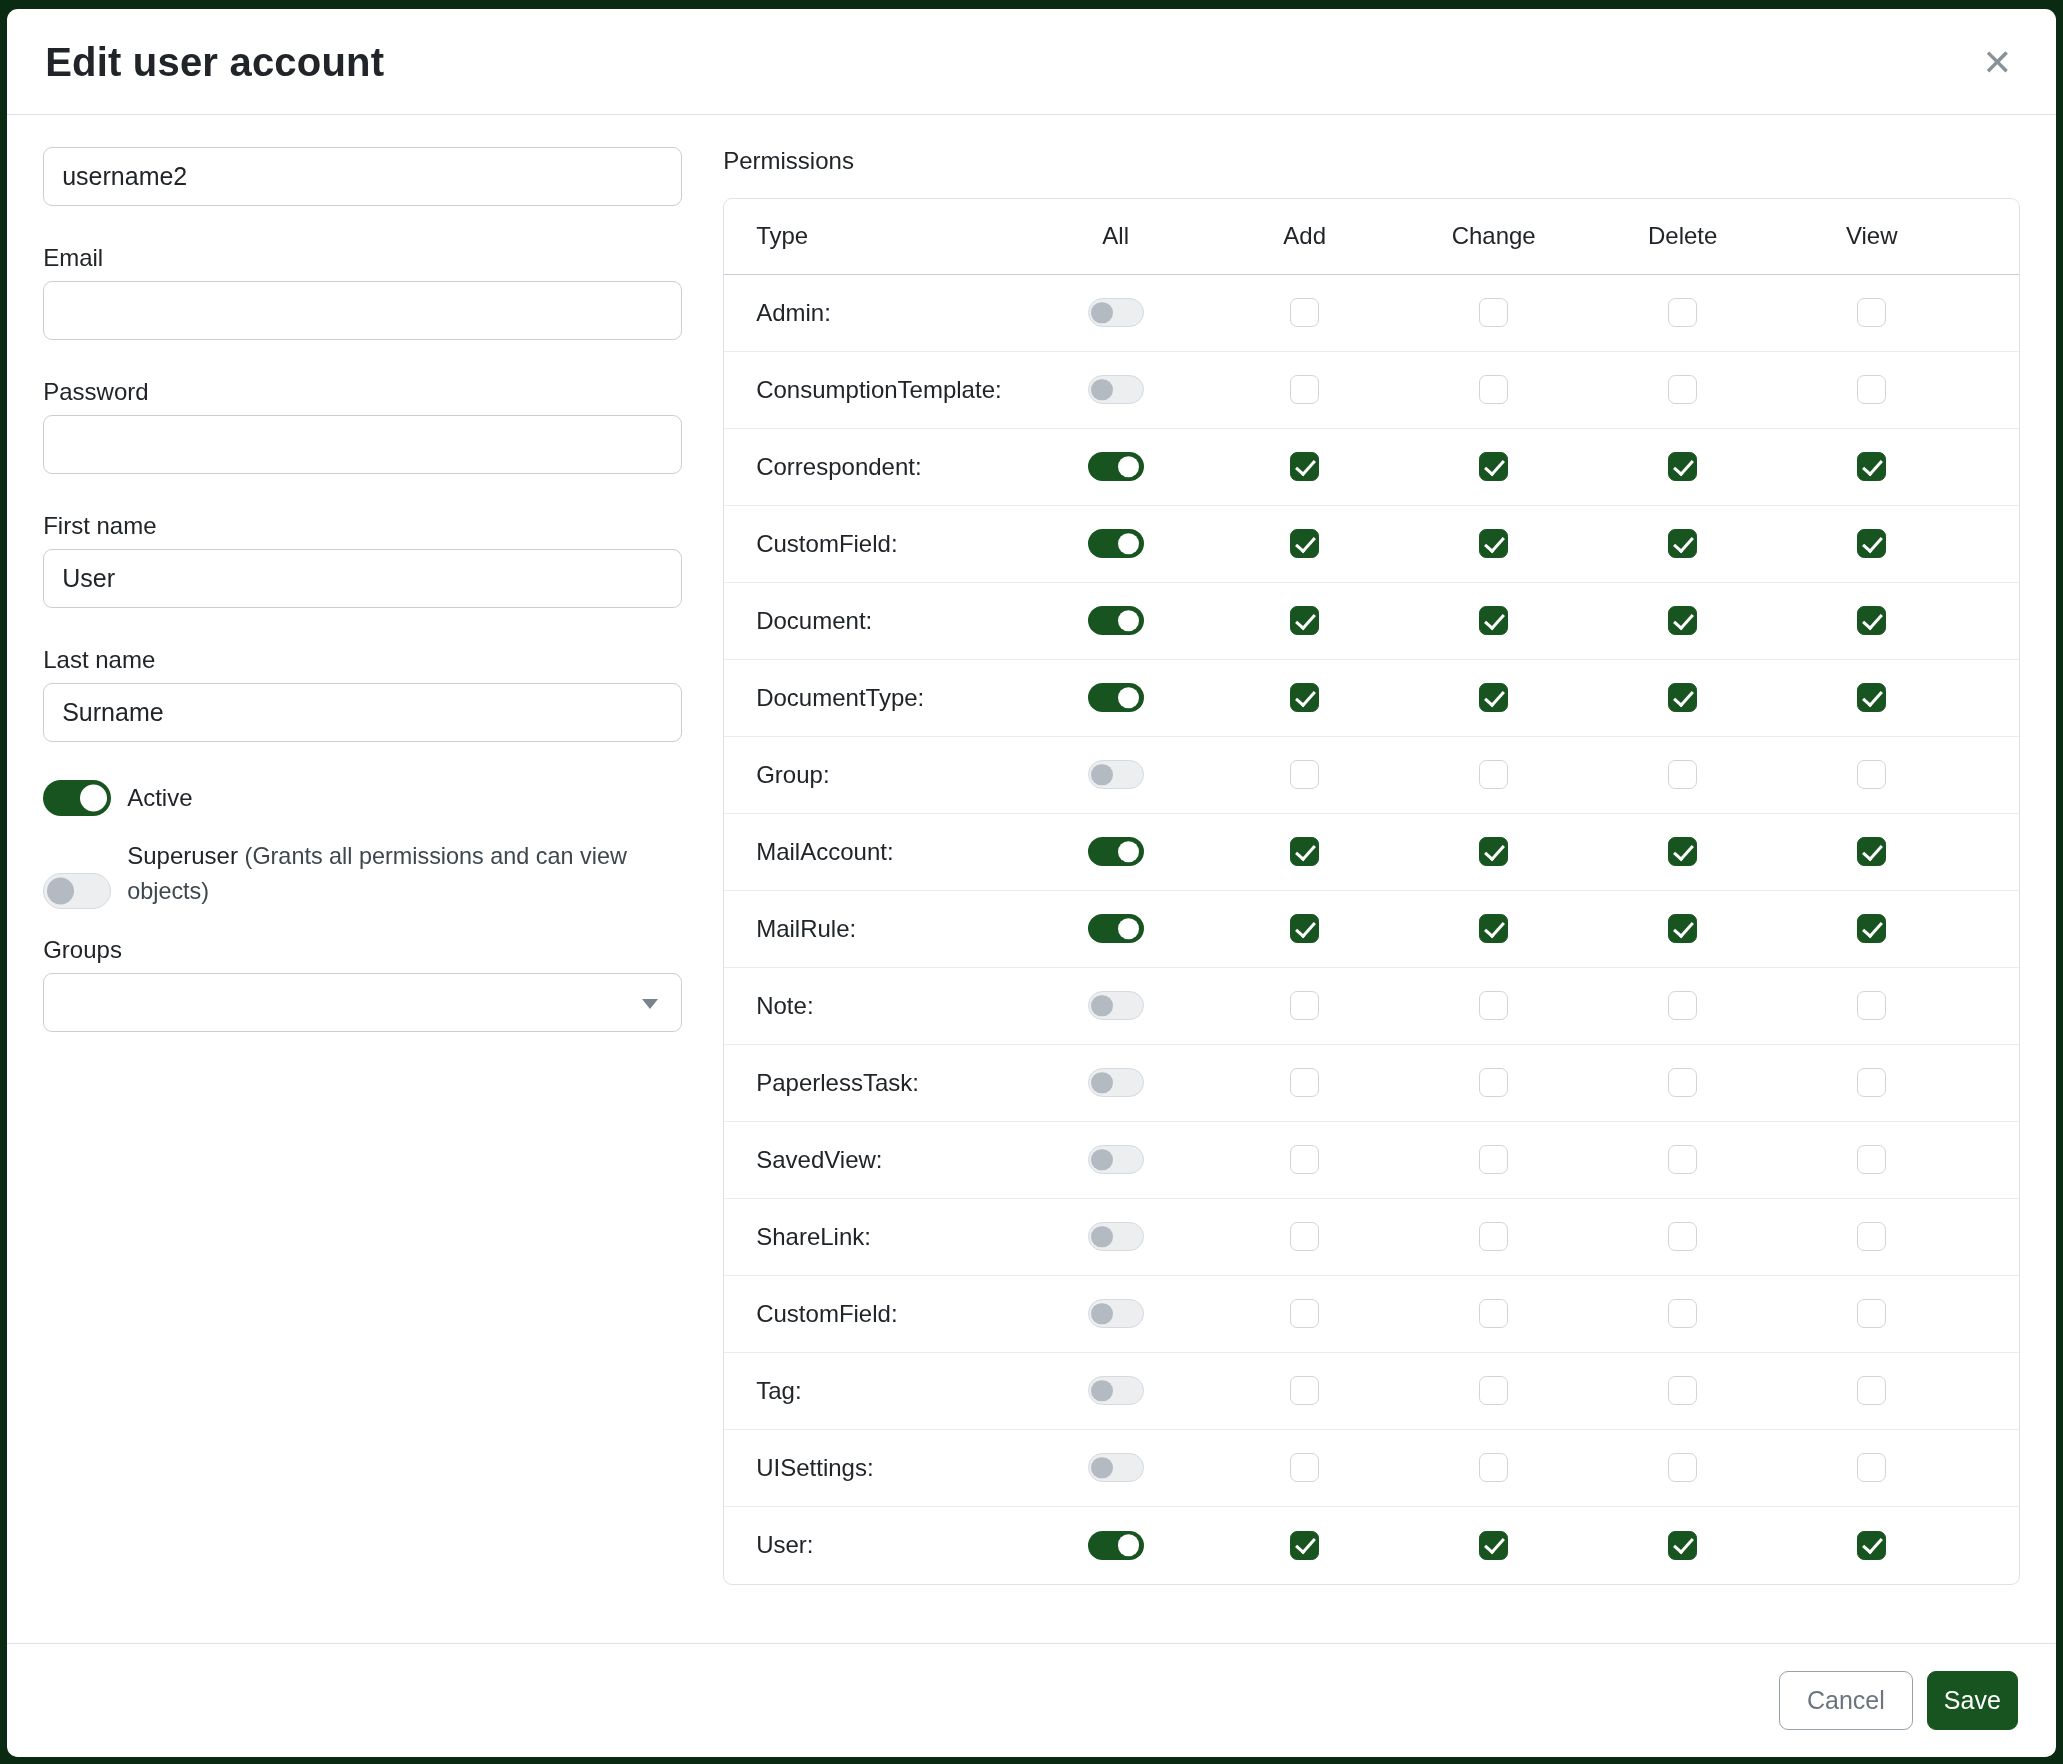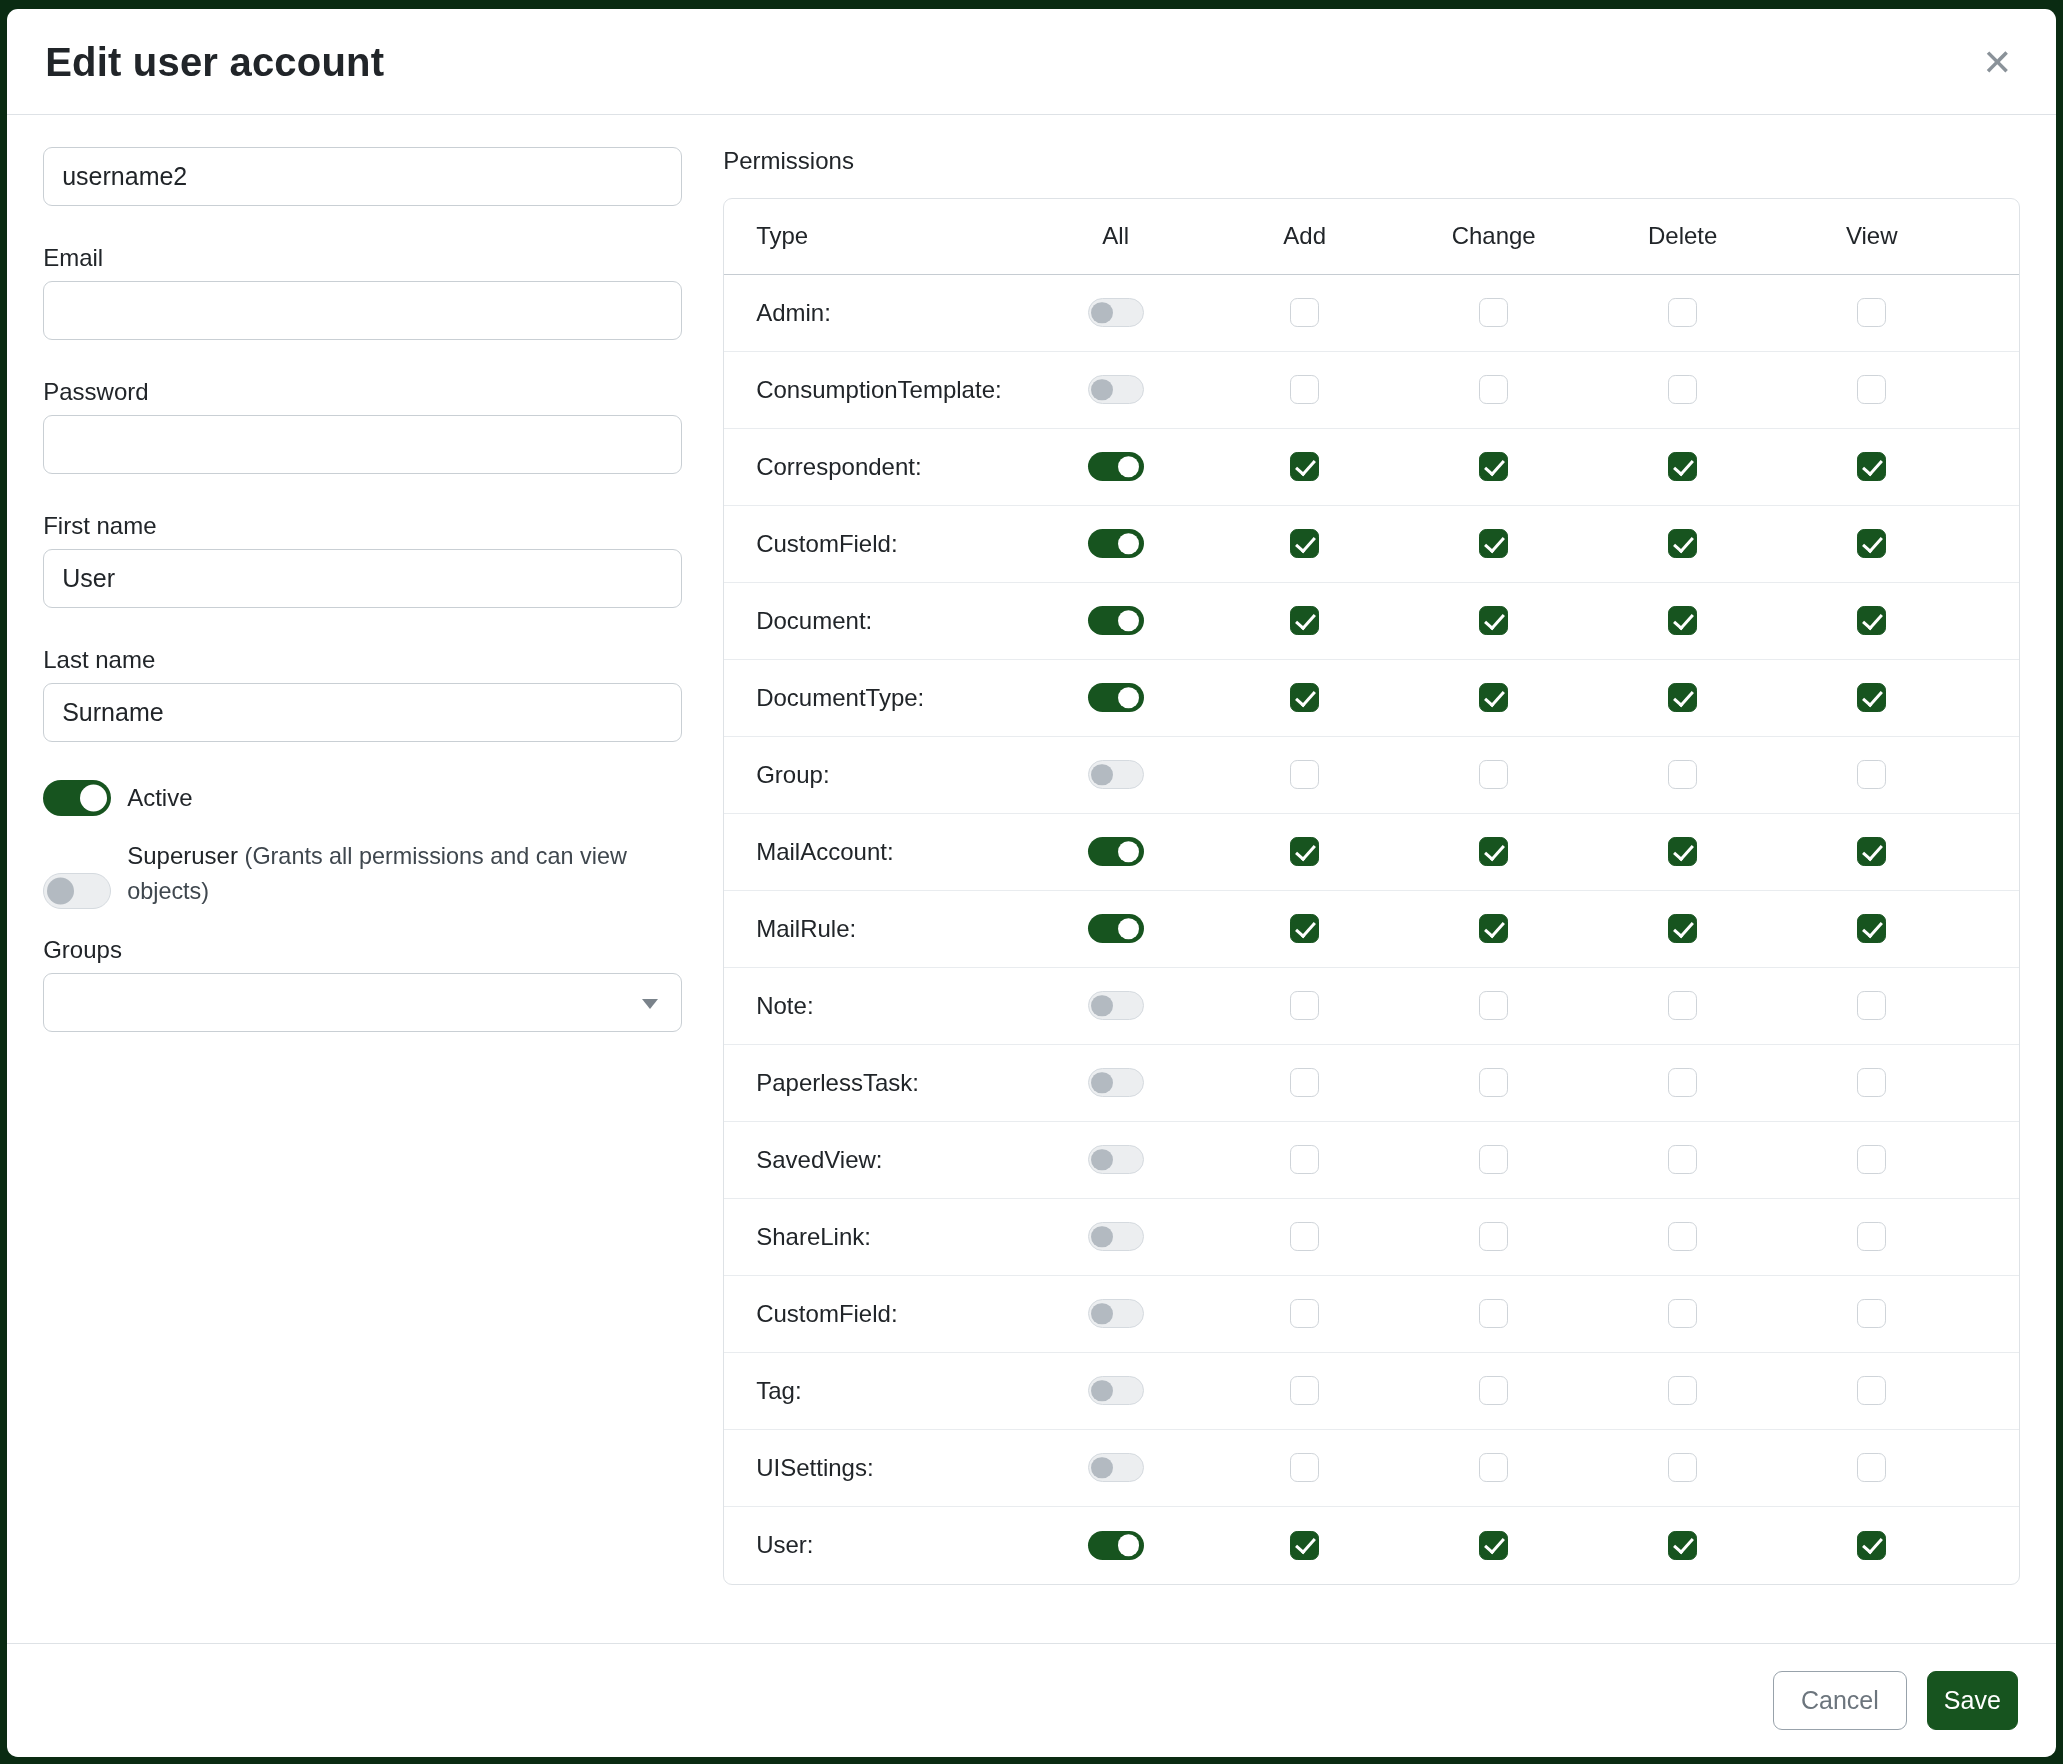--- a/index.html
+++ b/index.html
@@ -71,21 +71,21 @@
   .cell.type{justify-content:flex-start;padding-left:32px}
 
   
   .cb{width:29px;height:29px;border:1.8px solid #cfd4d9;border-radius:7.2px;background:#fff;
     position:relative;display:inline-block;cursor:pointer}
   .cb.checked{background:var(--accent);border-color:var(--accent)}
   .cb.checked::after{content:"";position:absolute;left:9px;top:2.7px;width:8px;height:16px;
     border:solid #fff;border-width:0 3.6px 3.6px 0;transform:rotate(42deg)}
 
   
-  .modal-footer{flex:0 0 auto;display:flex;justify-content:flex-end;align-items:center;gap:20px;
+  .modal-footer{flex:0 0 auto;display:flex;justify-content:flex-end;align-items:center;gap:14px;
     padding:27px 38px;border-top:1.8px solid var(--border)}
   .btn{height:59px;border-radius:9px;font-size:25px;cursor:pointer;
     font-family:"Liberation Sans","DejaVu Sans",sans-serif}
   .btn-cancel{background:#fff;border:1.8px solid #98a2ab;color:var(--muted);padding:0 27px}
   .btn-save{background:var(--accent);border:1.8px solid var(--accent);color:#fff;padding:0 16px}
 </style>
 </head>
 <body>
 
 <div class="modal">

